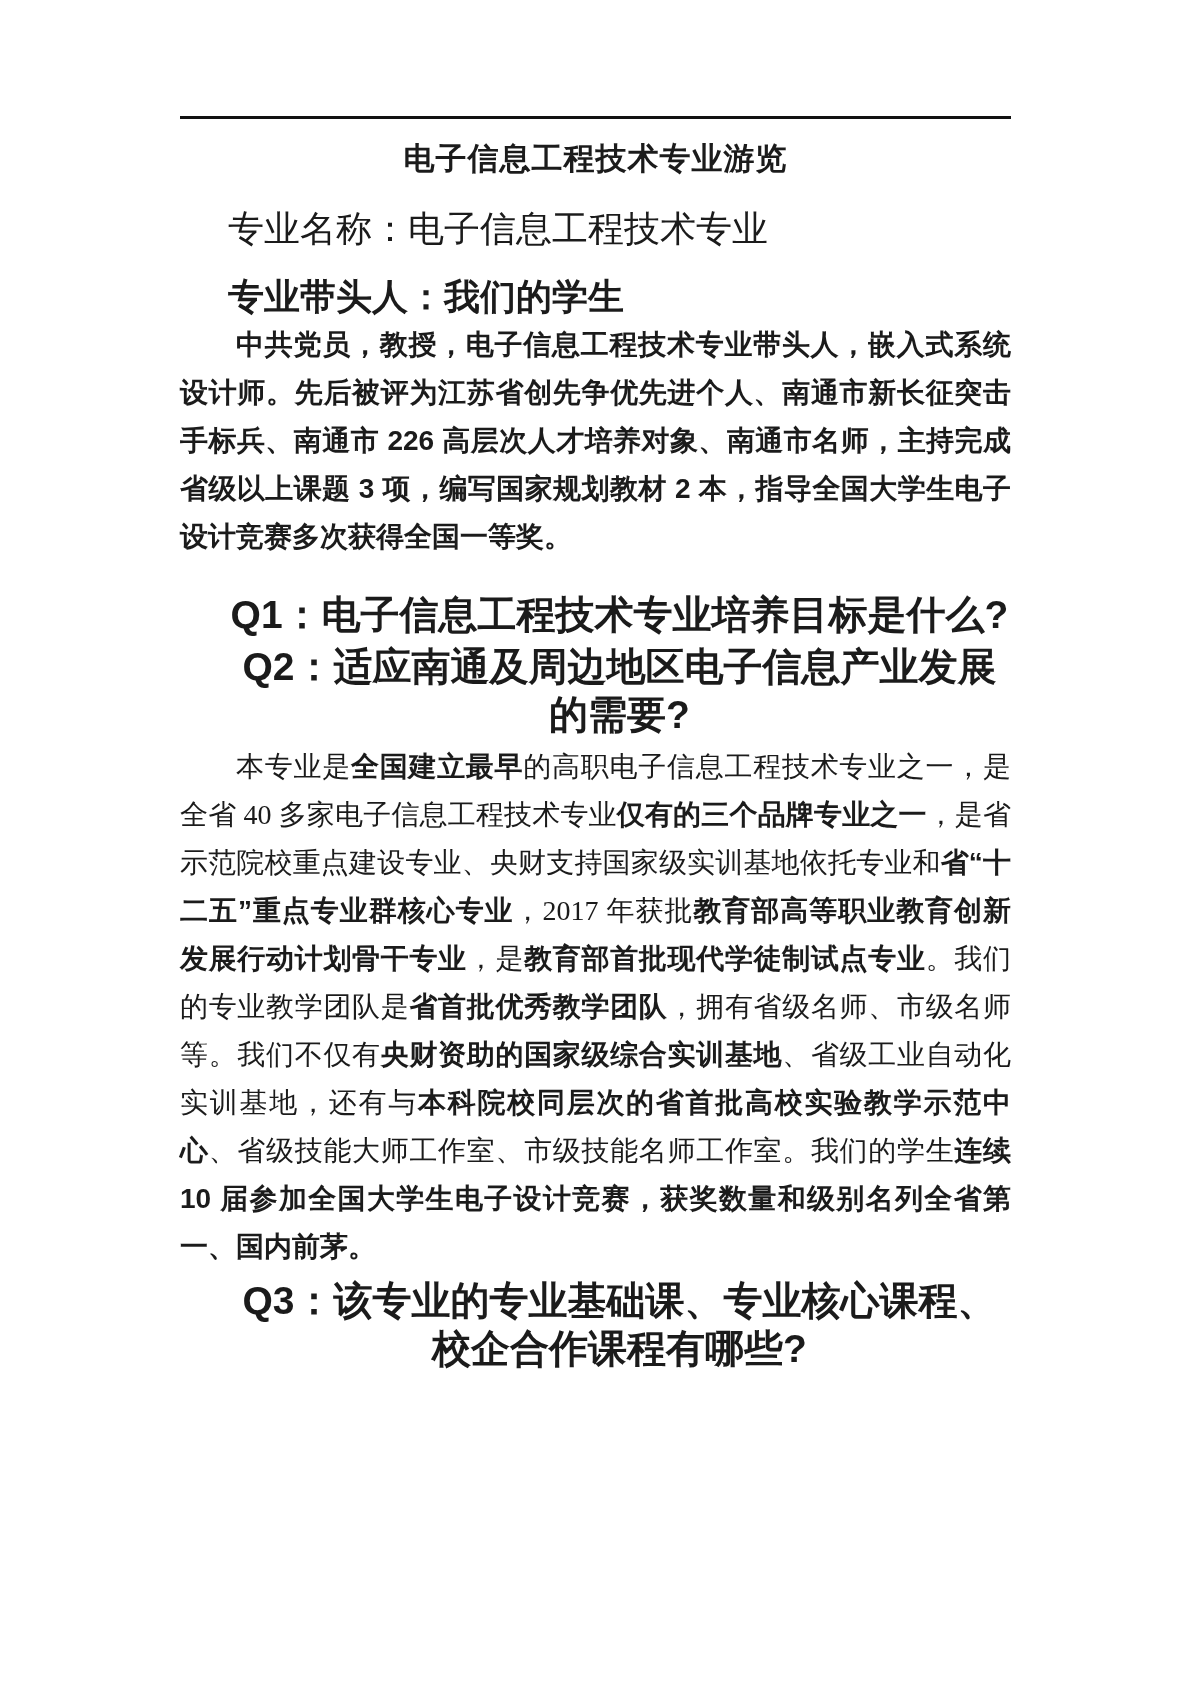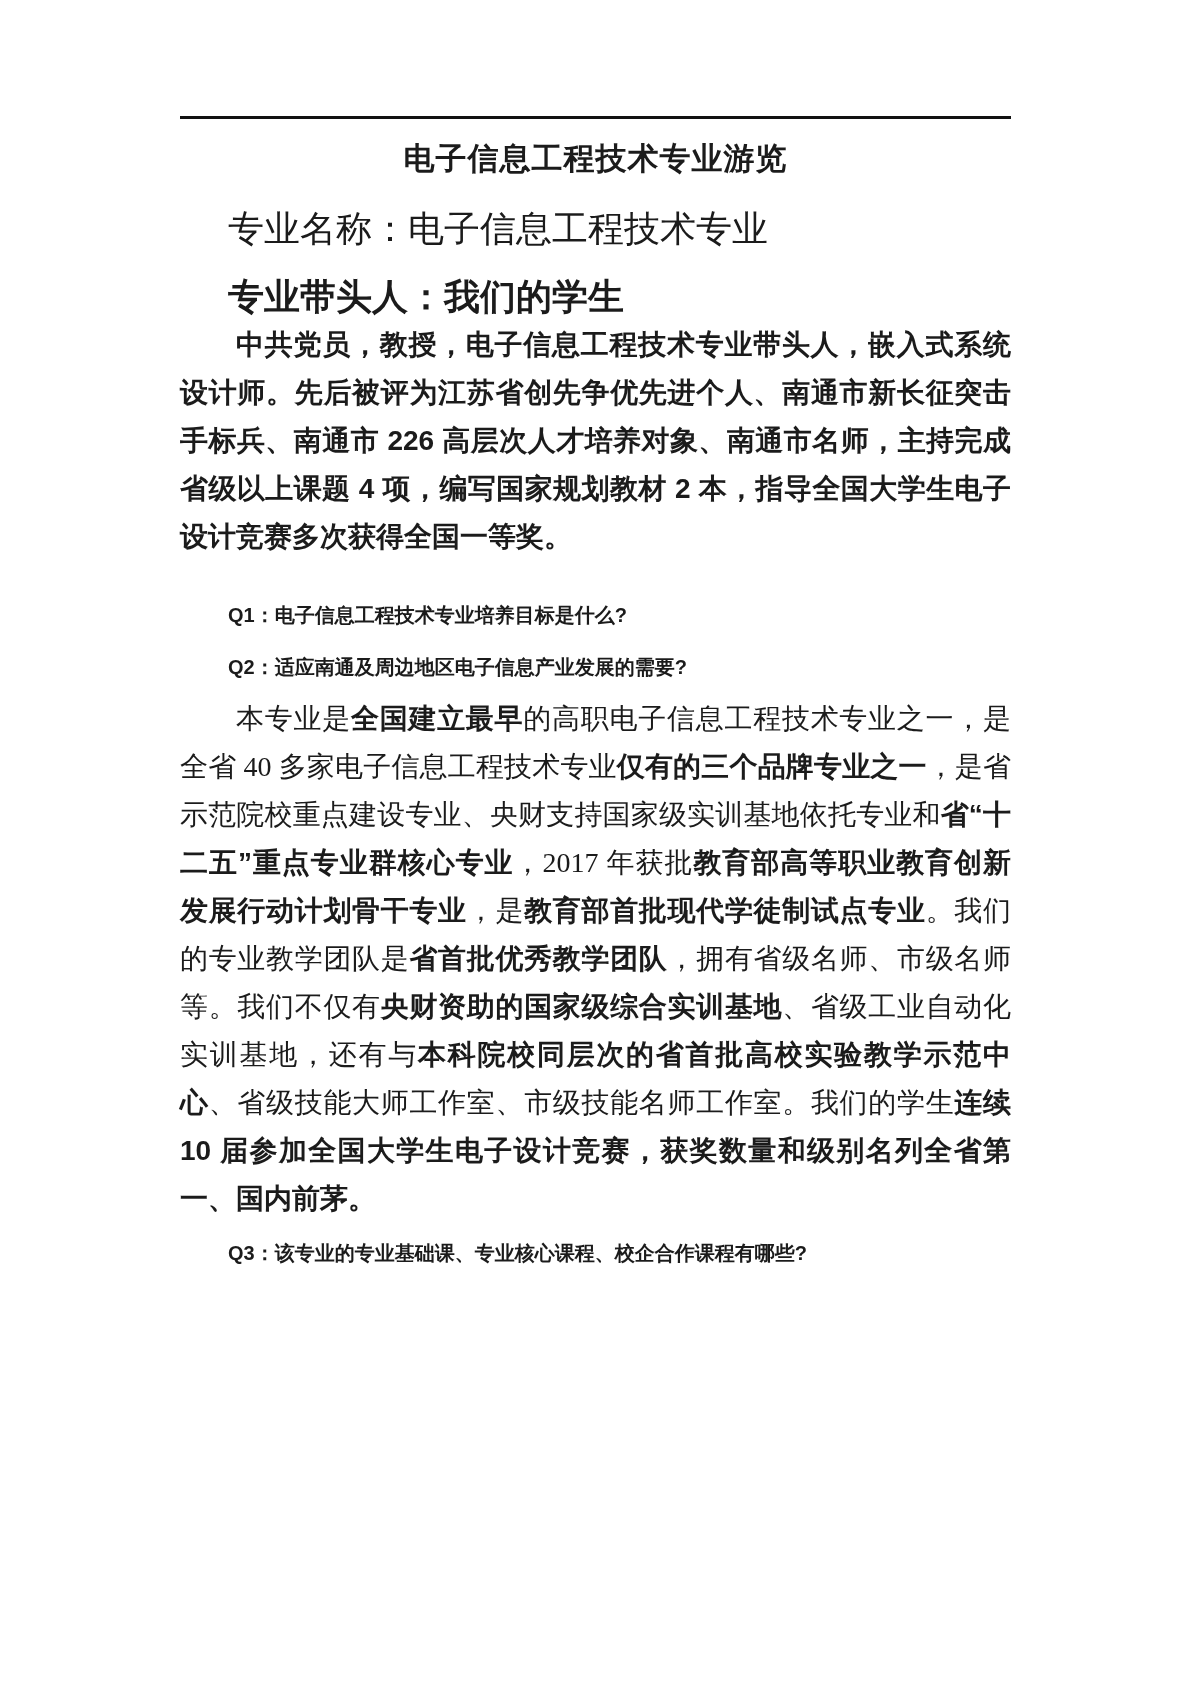--- a/index.html
+++ b/index.html
@@ -57,24 +57,25 @@
     margin: 0;
   }
   .bio {
     font-weight: bold;
     font-family: "Liberation Sans", "DejaVu Sans", sans-serif;
     margin-top: 0;
   }
   .q-heading {
     font-family: "Liberation Sans", "DejaVu Sans", sans-serif;
     font-weight: bold;
-    font-size: 20px;
+    font-size: 39px;
     line-height: 48px;
     padding-left: 48px;
     margin: 0;
+    text-align: center;
   }
   .q1 { margin-top: 30px; }
   .a1 { margin-top: 4px; }
   .q2 { margin-top: 4px; }
   .a2 { margin-top: 4px; }
   .q3 { margin-top: 6px; }
   .rich-bold {
     font-weight: bold;
     font-family: "Liberation Sans", "DejaVu Sans", sans-serif;
   }
@@ -86,21 +87,21 @@
   <div class="content">
 
     <hr class="top-rule">
 
     <h1 class="doc-title">电子信息工程技术专业游览</h1>
 
     <p class="field-line name"><span class="lbl">专业名称：</span><span class="val">电子信息工程技术专业</span></p>
 
     <p class="field-line leader"><span class="lbl">专业带头人：</span><span class="val">我们的学生</span></p>
 
-    <p class="para bio">中共党员，教授，电子信息工程技术专业带头人，嵌入式系统设计师。先后被评为江苏省创先争优先进个人、南通市新长征突击手标兵、南通市 226 高层次人才培养对象、南通市名师，主持完成省级以上课题 4 项，编写国家规划教材 2 本，指导全国大学生电子设计竞赛多次获得全国一等奖。</p>
+    <p class="para bio">中共党员，教授，电子信息工程技术专业带头人，嵌入式系统设计师。先后被评为江苏省创先争优先进个人、南通市新长征突击手标兵、南通市 226 高层次人才培养对象、南通市名师，主持完成省级以上课题 3 项，编写国家规划教材 2 本，指导全国大学生电子设计竞赛多次获得全国一等奖。</p>
 
     <h2 class="q-heading q1">Q1：电子信息工程技术专业培养目标是什么?</h2>
 
 
     <h2 class="q-heading q2">Q2：适应南通及周边地区电子信息产业发展的需要?</h2>
 
     <p class="para a2"><span>本专业是</span><span class="rich-bold">全国建立最早</span><span>的高职电子信息工程技术专业之一，是全省 40 多家电子信息工程技术专业</span><span class="rich-bold">仅有的三个品牌专业之一</span><span>，是省示范院校重点建设专业、央财支持国家级实训基地依托专业和</span><span class="rich-bold">省“十二五”重点专业群核心专业</span><span>，2017 年获批</span><span class="rich-bold">教育部高等职业教育创新发展行动计划骨干专业</span><span>，是</span><span class="rich-bold">教育部首批现代学徒制试点专业</span><span>。我们的专业教学团队是</span><span class="rich-bold">省首批优秀教学团队</span><span>，拥有省级名师、市级名师等。我们不仅有</span><span class="rich-bold">央财资助的国家级综合实训基地</span><span>、省级工业自动化实训基地，还有与</span><span class="rich-bold">本科院校同层次的省首批高校实验教学示范中心</span><span>、省级技能大师工作室、市级技能名师工作室。我们的学生</span><span class="rich-bold">连续 10 届参加全国大学生电子设计竞赛，获奖数量和级别名列全省第一、国内前茅。</span></p>
 
     <h2 class="q-heading q3">Q3：该专业的专业基础课、专业核心课程、校企合作课程有哪些?</h2>
 

